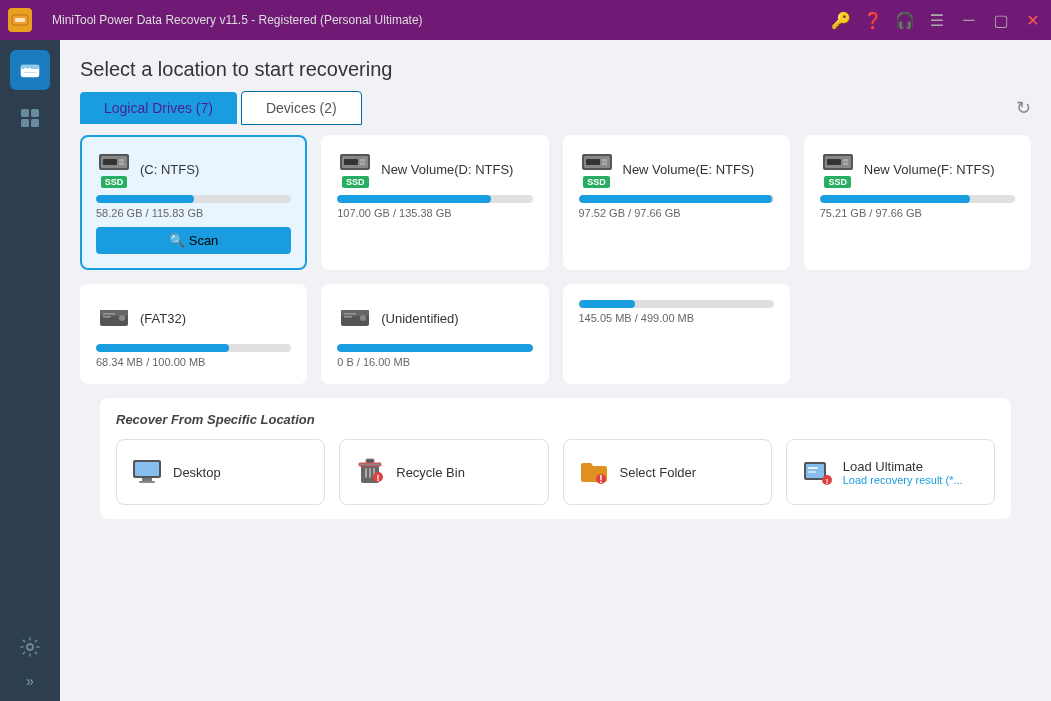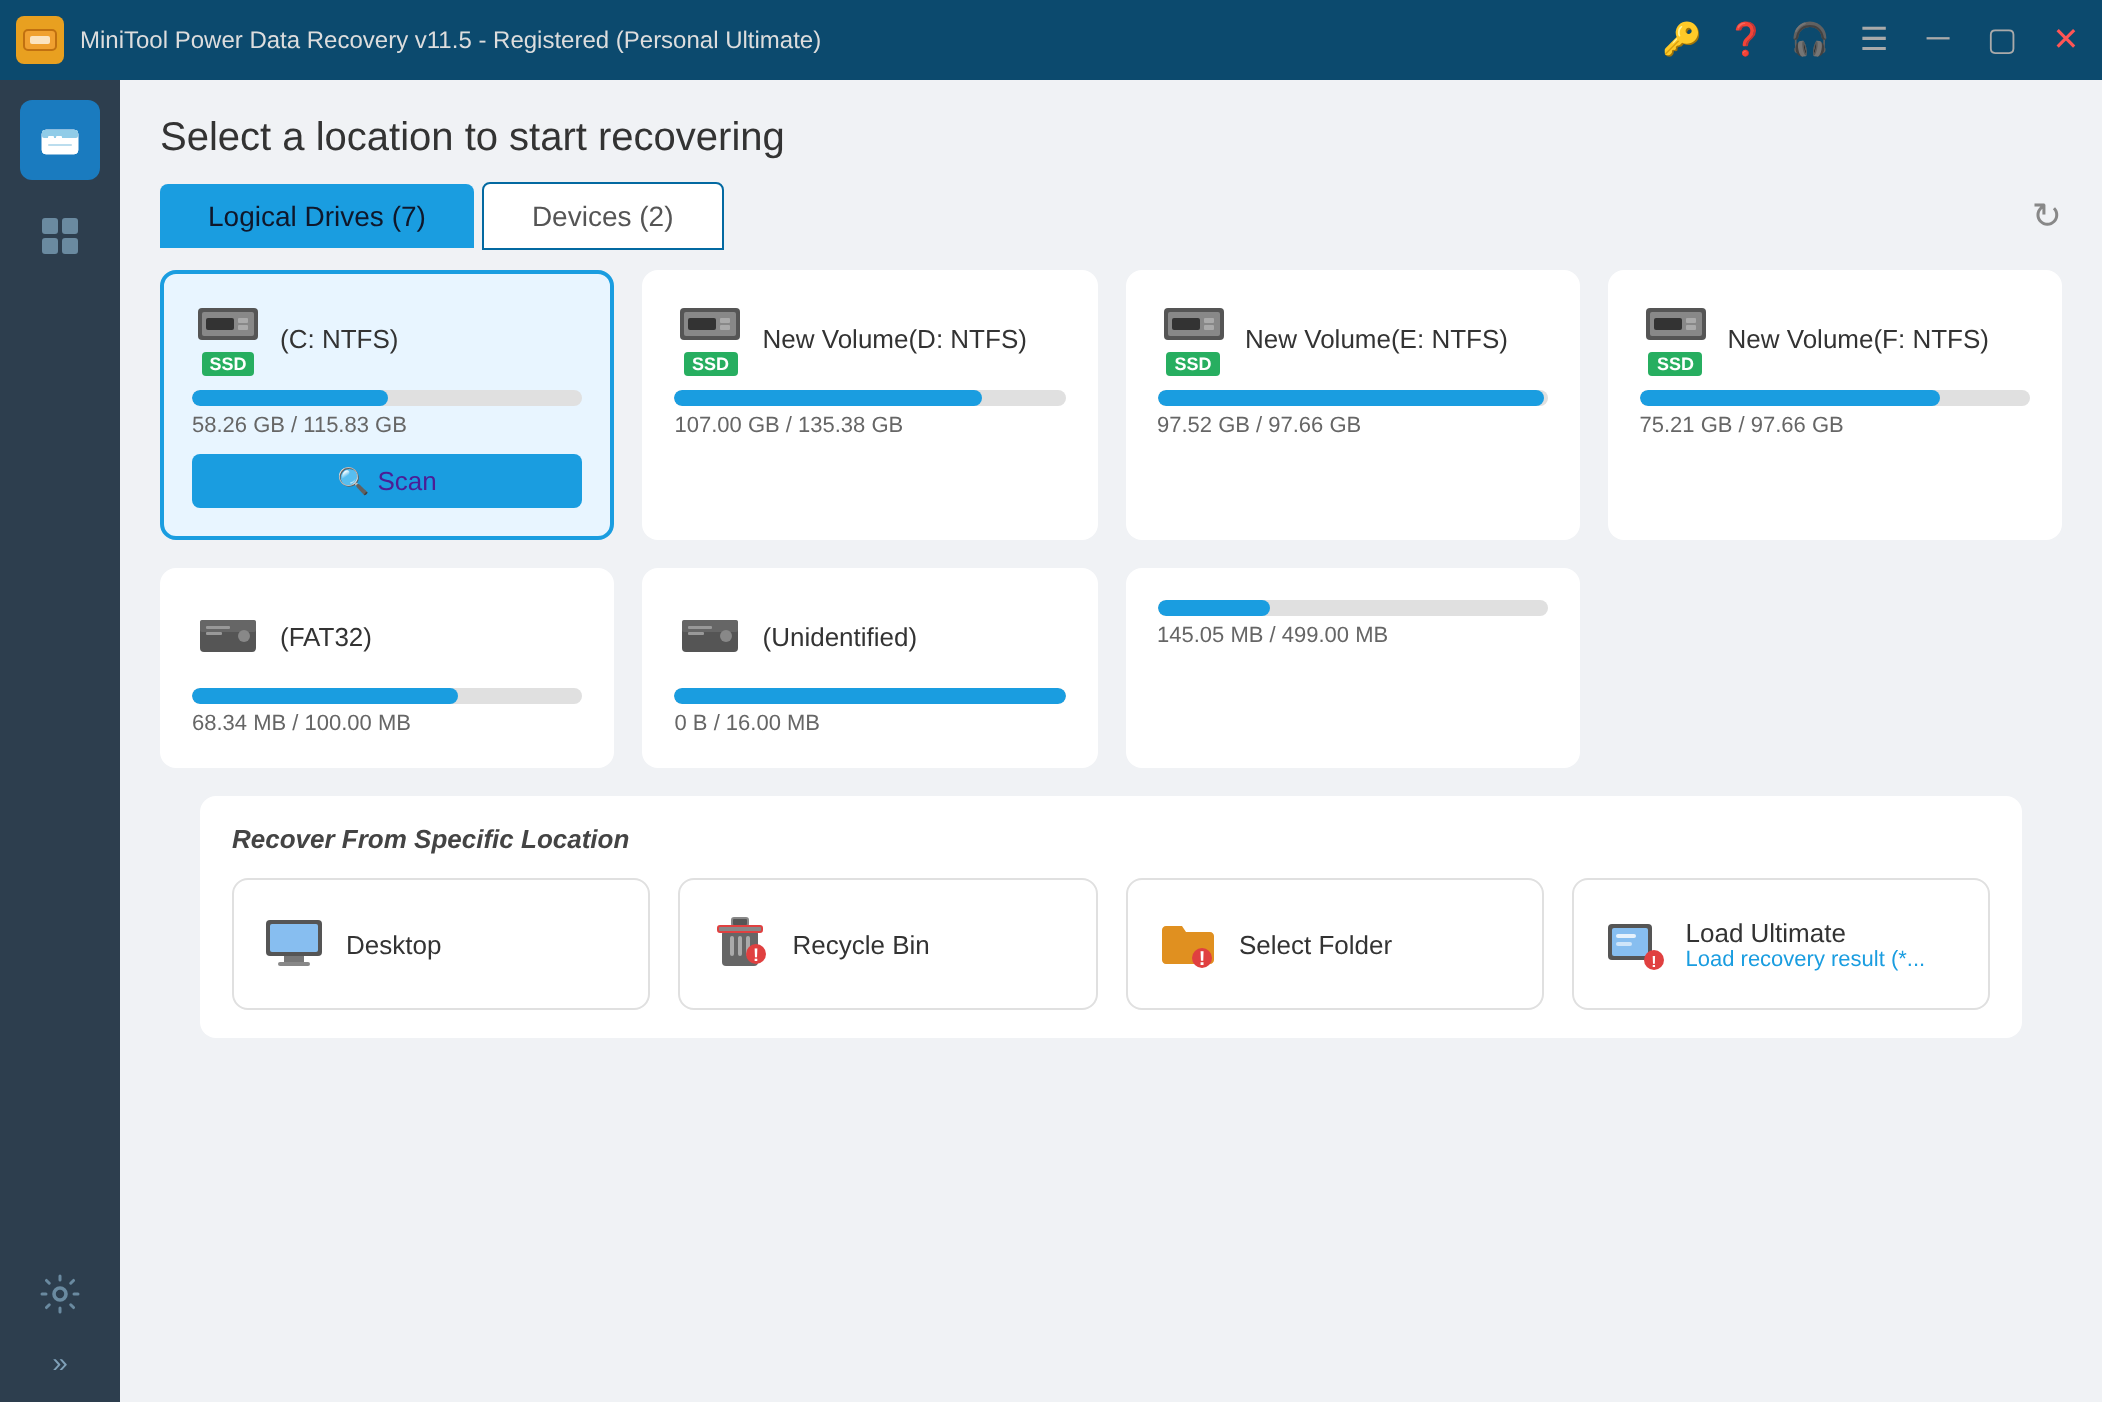--- a/index.html
+++ b/index.html
@@ -7,27 +7,28 @@
       font-family: 'Segoe UI', Arial, sans-serif;
       background: #1e2a35;
       width: 1051px;
       height: 701px;
       overflow: hidden;
       color: #333;
     }
 
     
     #title-bar {
-      background: #0c4a6e;
+      background: #701a75;
       height: 40px;
       display: flex;
       align-items: center;
       padding: 0 8px;
       color: #ccc;
       font-size: 13px;
+      gap: 12px;
     }
     #title-bar .app-icon {
       width: 24px;
       height: 24px;
       margin-right: 8px;
       background: #e8a020;
       border-radius: 4px;
       display: flex; align-items: center; justify-content: center;
       font-size: 12px; color: white; font-weight: bold;
     }
@@ -114,21 +115,21 @@
     }
     .tab-btn {
       padding: 8px 24px;
       border: none;
       font-size: 14px;
       cursor: pointer;
       border-radius: 4px 4px 0 0;
     }
     .tab-btn.active {
       background: #1a9de0;
-      color: #0f172a;
+      color: #4c1d95;
       font-weight: 500;
     }
     .tab-btn.inactive {
       background: white;
       color: #555;
       border: 1px solid #0369a1;
       margin-left: 4px;
     }
     .tab-refresh {
       margin-left: auto;
@@ -194,21 +195,21 @@
     }
     .drive-size {
       font-size: 11px;
       color: #666;
     }
     .scan-btn {
       width: 100%;
       margin-top: 8px;
       padding: 6px;
       background: #1a9de0;
-      color: #4c1d95;
+      color: #000000;
       border: none;
       border-radius: 4px;
       font-size: 13px;
       cursor: pointer;
       display: flex; align-items: center; justify-content: center; gap: 4px;
     }
 
     
     .ssd-badge {
       background: #27ae60;

